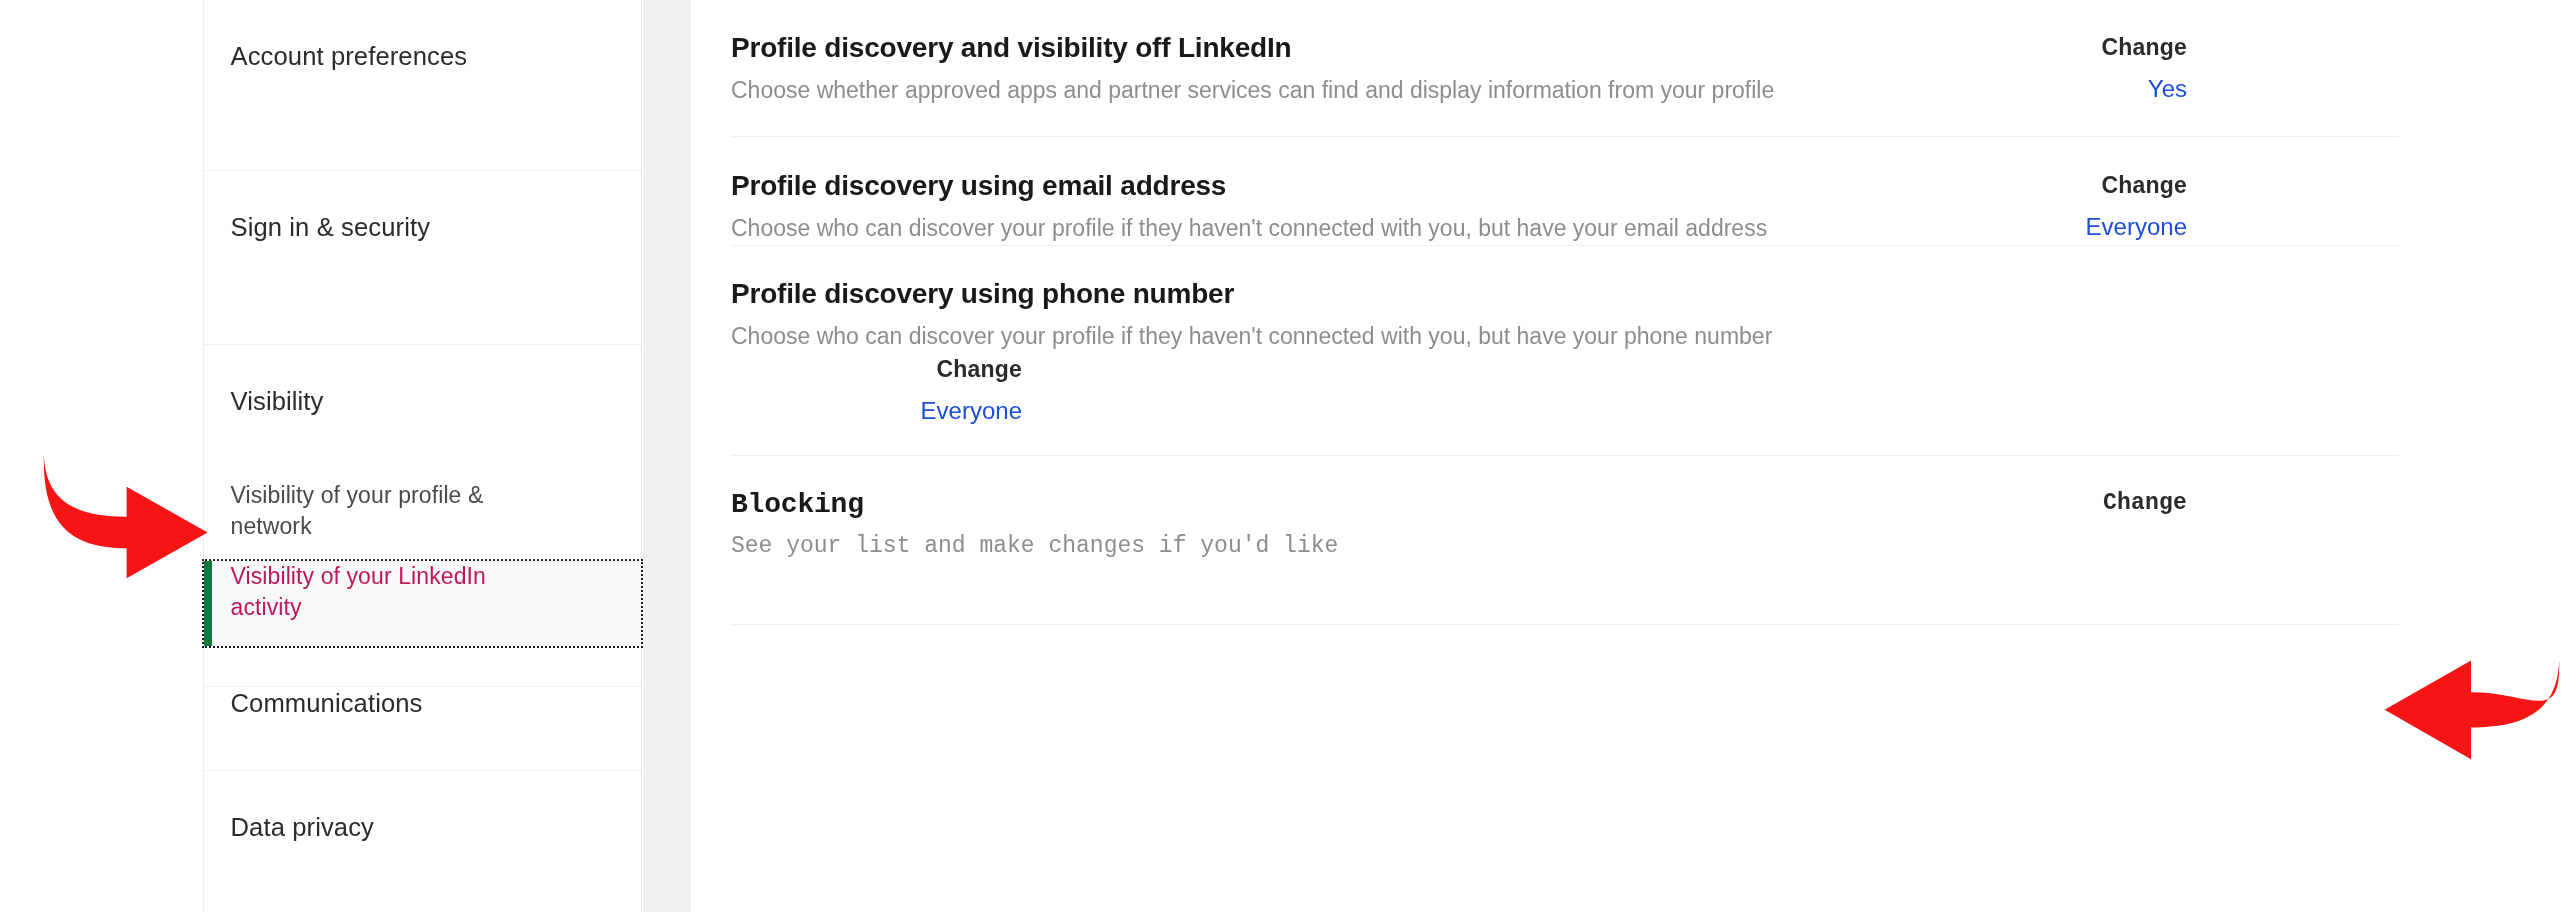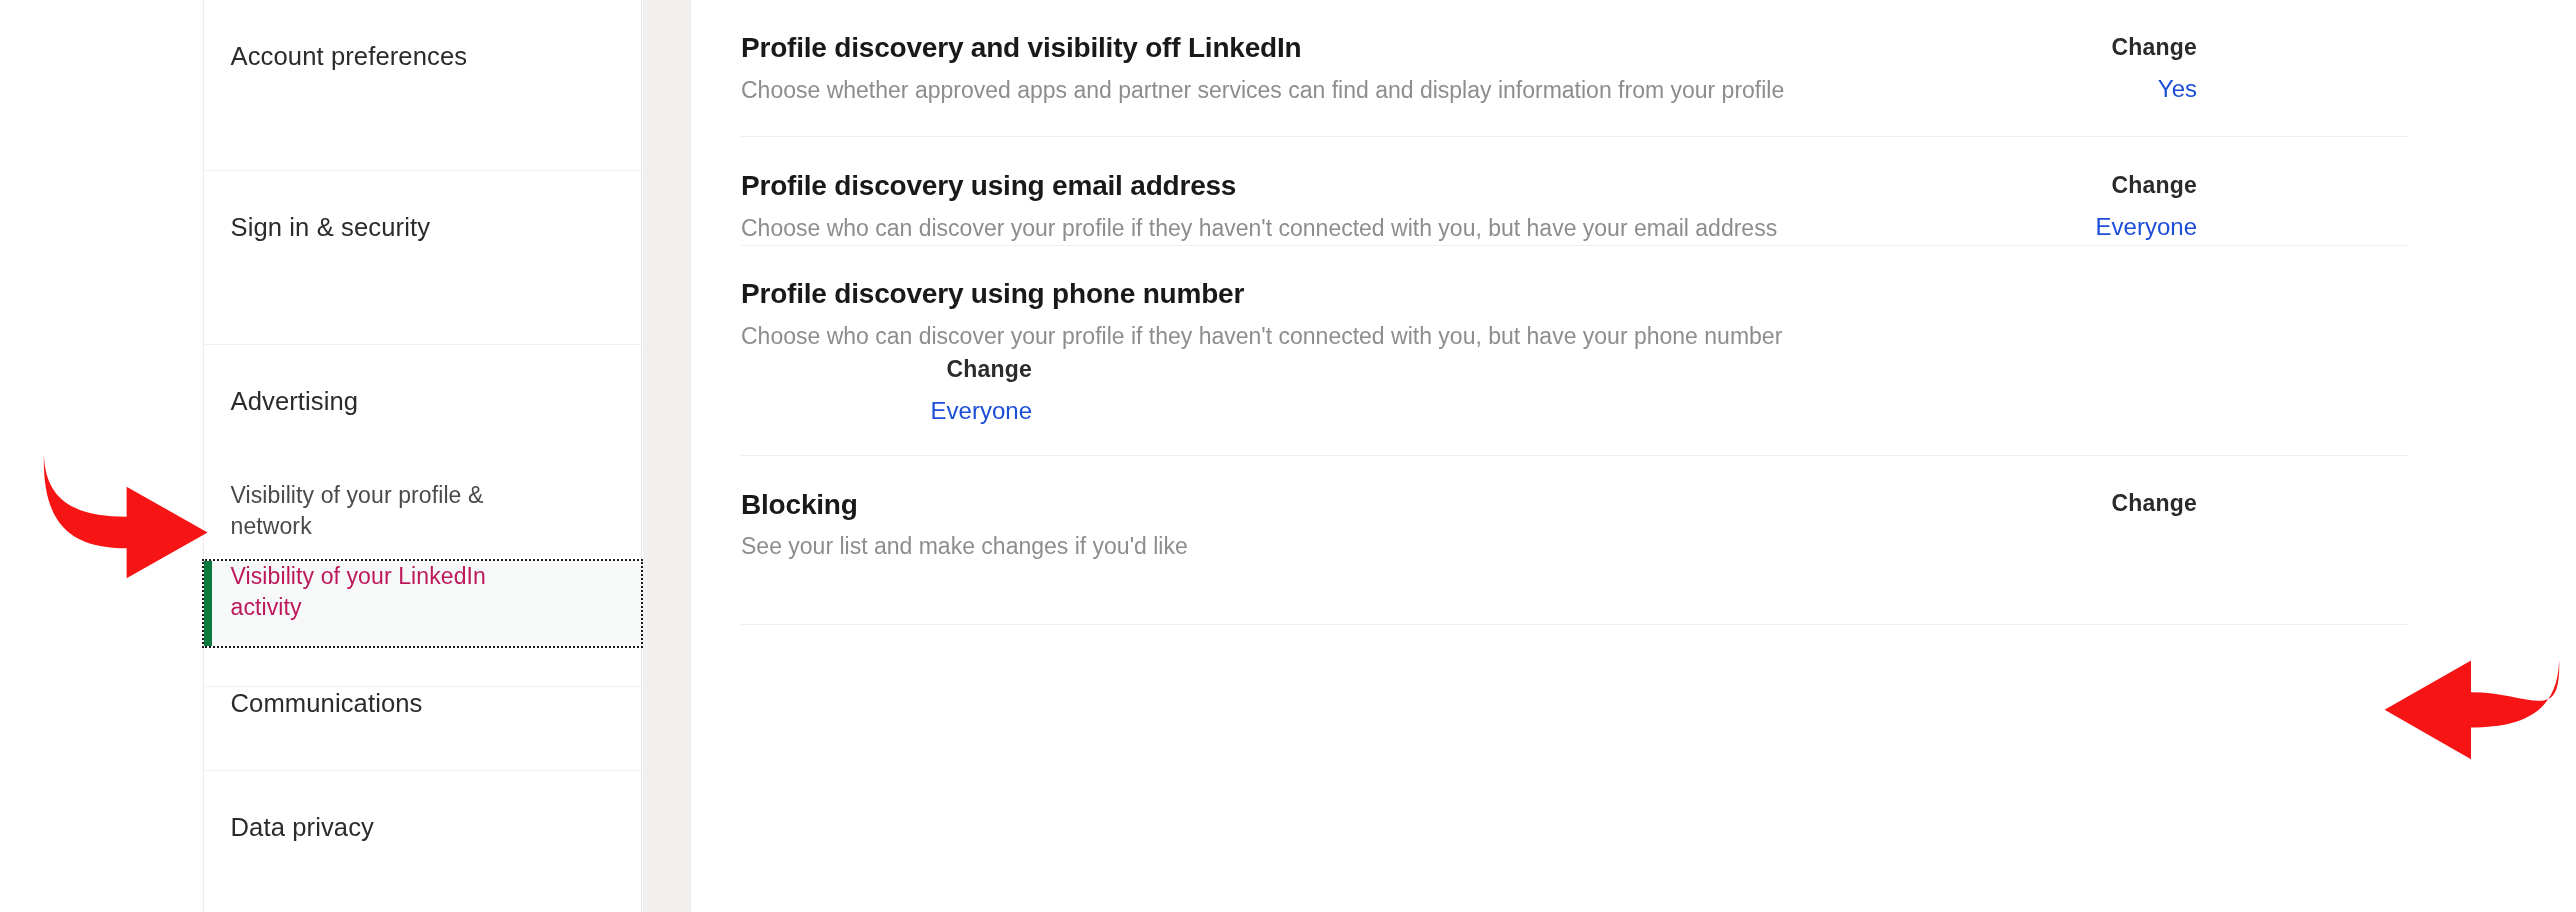--- a/index.html
+++ b/index.html
@@ -94,21 +94,21 @@
 
   
   .main {
     position: absolute;
     left: 691px; top: 0;
     width: 1885px; height: 912px;
     background: #ffffff;
   }
   .rows {
     position: absolute;
-    left: 50px; top: 0;
+    left: 40px; top: 0;
     width: 1668px;
   }
   .setting-row {
     position: relative;
     border-bottom: 1.8px solid #efefef;
     display: flex;
     align-items: flex-start;
   }
   .setting-row:last-child { border-bottom: 1.8px solid #efefef; }
   .row-text {
@@ -148,21 +148,21 @@
     margin-top: 14px;
     font-size: 24px;
     color: #1d4ed8;
     font-weight: 400;
   }
 
   
   .r1 { padding-top: 30px;  padding-bottom: 30px; }
   .r2 { padding-top: 31px;  }
   .r3 { padding-top: 30px;  padding-bottom: 30px; flex-direction: column; }
-  .r4 { padding-top: 31px;  padding-bottom: 61px; }
+  .r4 { padding-top: 31px;  padding-bottom: 61px; font-family: Liberation Mono, monospace; }
 
   
   .arrow {
     position: absolute;
     pointer-events: none;
   }
   .arrow-left-sidebar {
     left: 35px;
     top: 448px;
     width: 185px;
@@ -186,21 +186,21 @@
 
     <div class="side-item top" style="height:131px;">
       <span class="side-item-label">Account preferences</span>
     </div>
 
     <div class="side-item top" style="height:134px;">
       <span class="side-item-label">Sign in &amp; security</span>
     </div>
 
     <div class="side-item top" style="height:95px;border-bottom:none;">
-      <span class="side-item-label">Advertising</span>
+      <span class="side-item-label">Visibility</span>
     </div>
 
     <div class="side-sub" style="height:81px;">
       <span class="side-item-label" style="max-width:291px;">Visibility of your profile &amp; network</span>
     </div>
 
     <div class="side-sub selected" style="height:85px;">
       <span class="sel-bar"></span>
       <span class="side-item-label" style="max-width:291px;">Visibility of your LinkedIn activity</span>
     </div>

